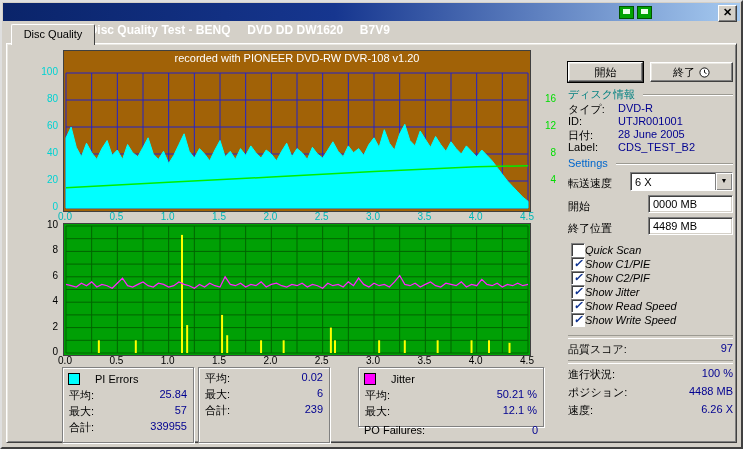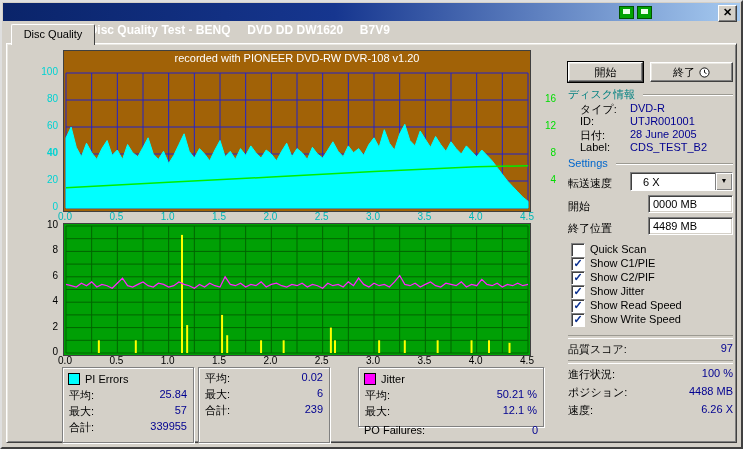--- a/index.html
+++ b/index.html
@@ -23,46 +23,46 @@
   .c1box{position:absolute;left:61px;top:48px;width:466px;height:160px;background:#a16207;border:1px solid #404040;box-sizing:content-box;}
   .c1title{position:absolute;left:0;top:1px;width:100%;text-align:center;color:#fff;font-size:11px;z-index:2;}
   .c2box{position:absolute;left:61px;top:221px;width:466px;height:131px;background:#00a005;border:1px solid #404040;}
   .gut{position:absolute;}
   .gut div{position:absolute;right:2px;font-size:10px;}
   .xgut span{position:absolute;transform:translateX(-50%);font-size:10px;top:0;}
   .c1lab{color:#00d2d2;} .c1rlab{color:#00dd00;} .c2lab{color:#000;}
   .c1x{color:#00b8b8;} .c2x{color:#000;}
   
   .statbox{position:absolute;background:#d4d0c8;border:1px solid #808080;box-shadow:1px 1px 0 #fff,inset 1px 1px 0 #fff;padding:2px 0;box-sizing:border-box;}
-  .stathead{display:flex;align-items:center;gap:5px;padding:1px 5px;height:15px;}
+  .stathead{display:flex;align-items:center;gap:15px;padding:1px 5px;height:15px;}
   .swatch{width:10px;height:10px;border:1px solid #000;display:inline-block;}
   .statrow{display:flex;justify-content:space-between;padding:1px 6px;height:14px;}
   .val{color:#000090;}
   .porow{position:absolute;display:flex;justify-content:space-between;}
   
   .btn{position:absolute;background:#d4d0c8;border:1px solid;border-color:#fff #404040 #404040 #fff;
     box-shadow:inset -1px -1px 0 #808080,inset 1px 1px 0 #e9e7e1;text-align:center;
     display:flex;align-items:center;justify-content:center;gap:4px;box-sizing:border-box;}
   .btn.default{outline:1px solid #000;}
   .sechead{position:absolute;display:flex;align-items:center;gap:8px;}
   .sechead .ln{flex:1;border-top:1px solid #9c9a92;box-shadow:0 1px 0 #fff;height:0;}
   .hdteal{color:#008080;} .hdblue{color:#0066cc;}
   .prow{position:absolute;left:566px;width:165px;display:flex;}
-  .prow .lab{width:50px;margin-left:12px;}
+  .prow .lab{width:50px;}
   .prow .pval{color:#000090;}
   .jrow{position:absolute;left:566px;width:165px;display:flex;justify-content:space-between;}
   .jrow .pval{color:#000090;}
   .field{position:absolute;background:#fff;border:1px solid;border-color:#808080 #fff #fff #808080;
     box-shadow:inset 1px 1px 0 #404040,inset -1px -1px 0 #d4d0c8;padding:2px 4px;box-sizing:border-box;}
   .combo{position:absolute;background:#fff;border:1px solid;border-color:#808080 #fff #fff #808080;
     box-shadow:inset 1px 1px 0 #404040;box-sizing:border-box;display:flex;align-items:center;}
-  .combo .cv{flex:1;padding-left:12px;}
+  .combo .cv{flex:1;padding-left:4px;}
   .combo .cbtn{width:16px;height:100%;background:#d4d0c8;border-left:1px solid #808080;
     box-shadow:inset 1px 1px 0 #fff,inset -1px -1px 0 #808080;text-align:center;font-size:7px;line-height:15px;}
-  .cbrow{position:absolute;left:569px;display:flex;gap:5px;height:13px;}
+  .cbrow{position:absolute;left:569px;display:flex;align-items:center;height:13px;font-style:italic;}
   .cbx{width:12px;height:12px;background:#fff;border:1px solid;border-color:#808080 #fff #fff #808080;
     box-shadow:inset 1px 1px 0 #404040;font-size:11px;line-height:11px;text-align:center;color:#0b3090;font-weight:bold;}
   .divider{position:absolute;left:566px;width:165px;height:2px;border-top:1px solid #9c9a92;border-bottom:1px solid #fff;}
 </style>
 </head>
 <body>
 
 <div class="window">
 
   <div class="titlebar">
@@ -107,21 +107,21 @@
         <line x1="2" y1="49" x2="464" y2="49" stroke="#2323cc" stroke-width="1"></line>
         <line x1="2" y1="22" x2="464" y2="22" stroke="#2323cc" stroke-width="1"></line>
         <polygon points="2,157 2.0,86.8 7.1,76.0 12.3,96.3 17.4,105.7 22.5,92.2 27.7,101.7 32.8,108.4 37.9,97.6 43.1,89.5 48.2,104.3 53.3,99.0 58.5,108.4 63.6,93.5 68.7,101.7 73.9,105.7 79.0,96.3 84.1,86.8 89.3,103.0 94.4,108.4 99.5,100.3 104.7,112.5 109.8,104.3 114.9,93.5 120.1,82.8 125.2,100.3 130.3,107.0 135.5,97.6 140.6,103.0 145.7,109.8 150.9,99.0 156.0,89.5 161.1,105.7 166.3,100.3 171.4,108.4 176.5,97.6 181.7,104.3 186.8,94.9 191.9,101.7 197.1,107.0 202.2,99.0 207.3,103.0 212.5,109.8 217.6,100.3 222.7,92.2 227.9,105.7 233.0,97.6 238.1,101.7 243.3,108.4 248.4,96.3 253.5,103.0 258.7,107.0 263.8,99.0 268.9,90.8 274.1,100.3 279.2,105.7 284.3,94.9 289.5,101.7 294.6,97.6 299.7,104.3 304.9,93.5 310.0,86.8 315.1,96.3 320.3,78.7 325.4,92.2 330.5,99.0 335.7,82.8 340.8,73.3 345.9,89.5 351.1,94.9 356.2,80.0 361.3,88.2 366.5,96.3 371.6,85.5 376.7,93.5 381.9,100.3 387.0,90.8 392.1,97.6 397.3,103.0 402.4,94.9 407.5,100.3 412.7,105.7 417.8,99.0 422.9,104.3 428.1,109.8 433.2,116.5 438.3,123.3 443.5,130.0 448.6,135.4 453.7,140.8 458.9,146.2 464.0,150.3 464,157" fill="#00ffff" stroke="#00ffff" stroke-width="1"></polygon>
         <polyline points="2.0,136.8 104.7,131.3 207.3,126.0 310.0,120.5 412.7,115.8 464.0,114.7" fill="none" stroke="#00ee00" stroke-width="1.5"></polyline>
       </svg>
   </div>
   <div class="gut" id="c1L" style="left:28px;top:48px;width:30px;height:160px">
       <div class="c1lab" style="top: 16px;">100</div>
       <div class="c1lab" style="top: 43px;">80</div>
       <div class="c1lab" style="top: 70px;">60</div>
-      <div class="c1lab" style="top: 97px; font-weight: bold;">40</div>
+      <div class="c1lab" style="top: 97px;">40</div>
       <div class="c1lab" style="top: 124px;">20</div>
       <div class="c1lab" style="top: 151px;">0</div>
     </div>
   <div class="gut" id="c1R" style="left:530px;top:48px;width:26px;height:160px">
       <div class="c1rlab" style="top: 43px;">16</div>
       <div class="c1rlab" style="top: 70px;">12</div>
       <div class="c1rlab" style="top: 97px;">8</div>
       <div class="c1rlab" style="top: 124px;">4</div>
     </div>
   <div class="xgut" id="c1X" style="position:absolute;left:61px;top:209px;width:466px;height:12px">

